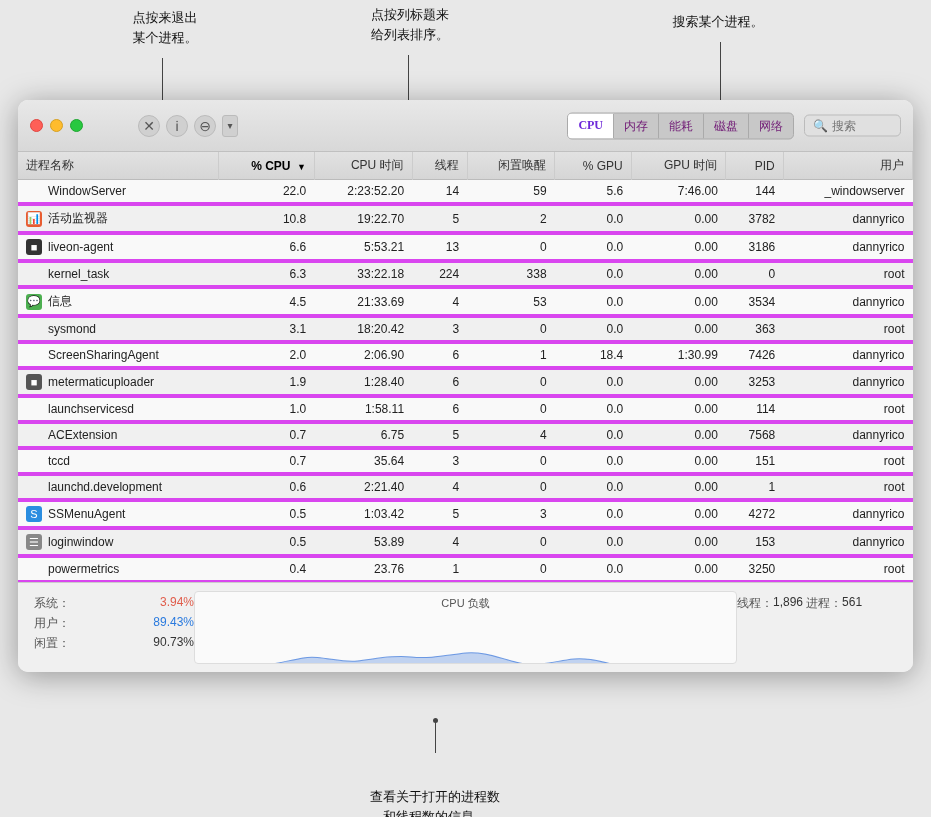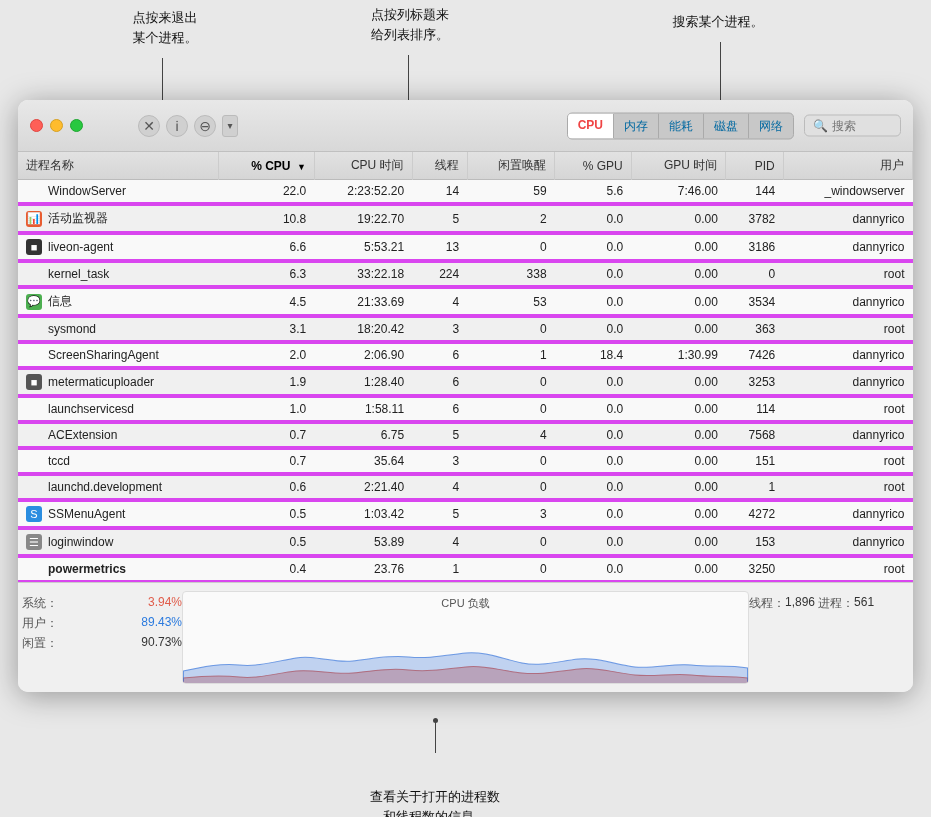--- a/index.html
+++ b/index.html
@@ -112,30 +112,31 @@
     .tab-segment {
       display: flex;
       background: #c8c8c8;
       border-radius: 5px;
       overflow: hidden;
       border: 1px solid #aaa;
     }
     .tab-item {
       padding: 4px 10px;
       font-size: 12px;
-      color: #0369a1;
+      color: #701a75;
       cursor: pointer;
       background: transparent;
       border-right: 1px solid #aaa;
     }
     .tab-item:last-child { border-right: none; }
     .tab-item.active {
       background: #fff;
       font-weight: 600;
-      color: #ef4444;
+      color: #6d28d9;
+      font-family: Liberation Serif, serif;
     }
     .search-box {
       display: flex;
       align-items: center;
       background: #e0e0e0;
       border: 1px solid #bbb;
       border-radius: 5px;
       padding: 3px 8px;
       margin-left: 8px;
       gap: 4px;
@@ -204,24 +205,24 @@
       justify-content: center;
       font-size: 11px;
       flex-shrink: 0;
     }
     .app-icon-placeholder { width: 16px; flex-shrink: 0; }
 
     
     .bottom-panel {
       background: #f0f0f0;
       border-top: 1px solid #ccc;
-      height: 110px;
+      height: 90px;
       display: flex;
       align-items: stretch;
-      padding: 8px 4px;
+      padding: 8px 16px;
     }
     .stats-left {
       min-width: 160px;
       display: flex;
       flex-direction: column;
       gap: 3px;
       padding-top: 4px;
     }
     .stat-row {
       display: flex;
@@ -539,21 +540,21 @@
             <td>0.5</td>
             <td>53.89</td>
             <td>4</td>
             <td>0</td>
             <td>0.0</td>
             <td>0.00</td>
             <td>153</td>
             <td>dannyrico</td>
           </tr>
           <tr>
-            <td style="display: flex; align-items: center; gap: 6px; font-weight: bold;">
+            <td style="display: flex; align-items: center; gap: 6px;">
               <span class="app-icon-placeholder"></span>
               <span>powermetrics</span>
             </td>
             <td>0.4</td>
             <td>23.76</td>
             <td>1</td>
             <td>0</td>
             <td>0.0</td>
             <td>0.00</td>
             <td>3250</td>

